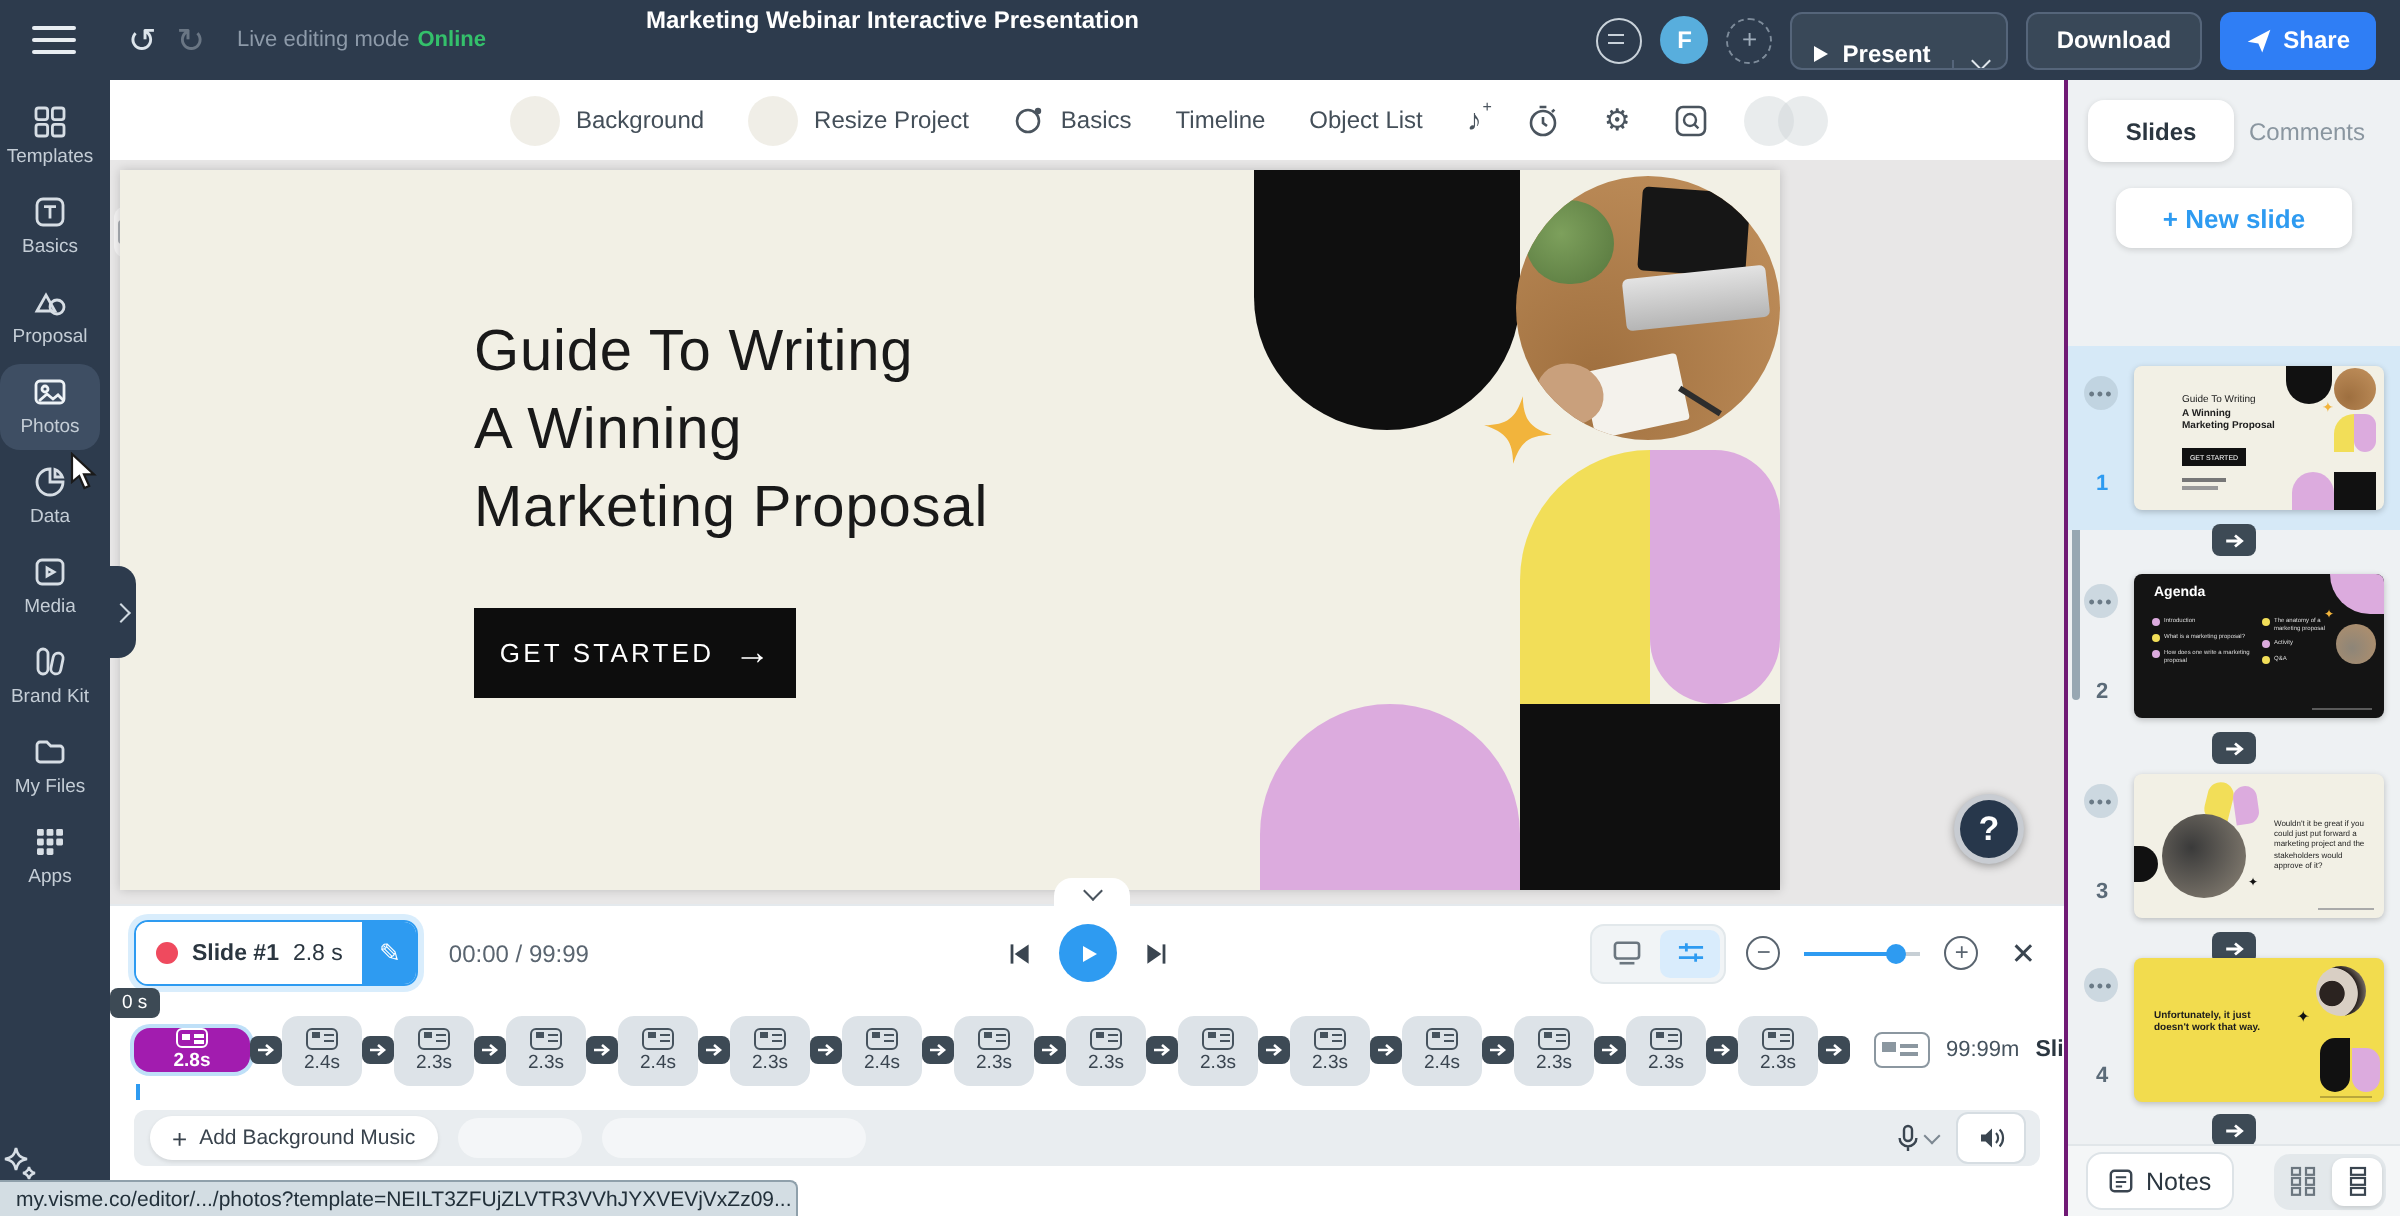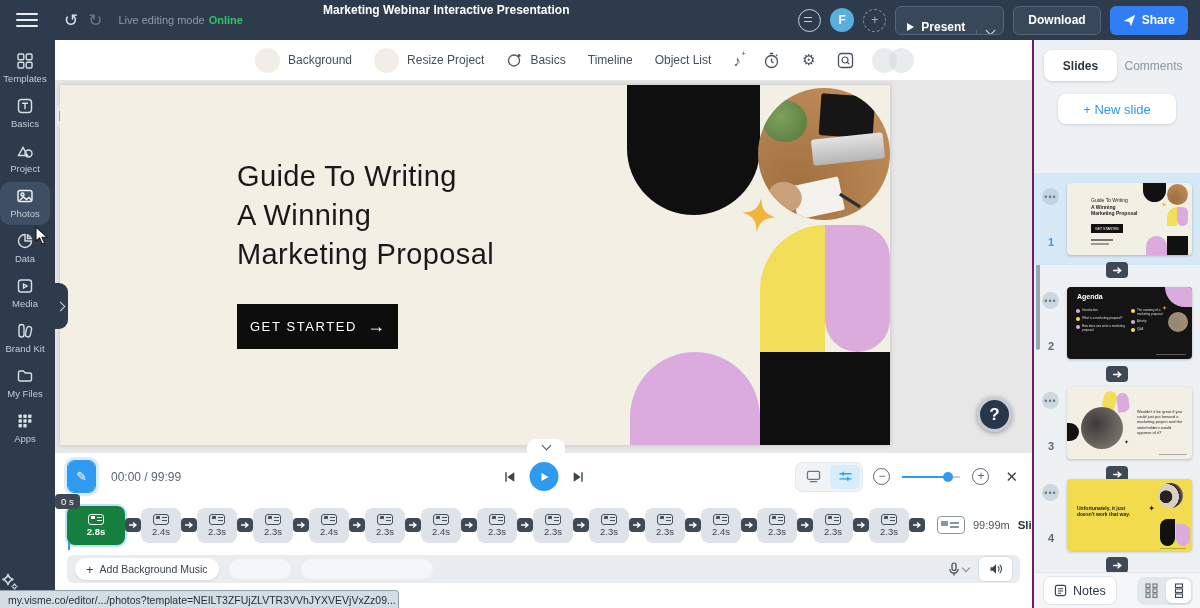--- a/index.html
+++ b/index.html
@@ -95,21 +95,21 @@
   .zcirc{width:17px;height:17px;border:1.5px solid #5a6570;border-radius:50%;color:#5a6570;font-size:12px;line-height:15px;text-align:center;cursor:pointer;box-sizing:border-box}
   .ztrack{position:relative;width:58px;height:2px;background:#c7cfd5;margin:0 2px}
   .zfill{position:absolute;left:0;top:0;height:2px;width:46px;background:#2e9bf1}
   .zknob{position:absolute;left:41px;top:-4px;width:10px;height:10px;border-radius:50%;background:#2e9bf1;cursor:pointer}
   .closex{font-size:15px;color:#3a4550;margin-left:6px;cursor:pointer}
   .tl-strip{position:relative;height:50px;display:flex;align-items:center;padding-left:12px;column-gap:3px;overflow:hidden}
   .zerotip{position:absolute;left:55px;top:494px;background:#3d4a55;color:#fff;font-size:9.5px;padding:2px 6px;border-radius:4px;z-index:20}
   .playline{position:absolute;left:13px;top:42px;width:2px;height:9px;background:#2e9bf1}
   .chip{flex:none;width:40px;height:35px;border-radius:8px;background:#dde3e8;display:flex;flex-direction:column;align-items:center;justify-content:center;gap:1px;cursor:pointer}
   .chip span{font-size:9.5px;color:#3a4550}
-  .chip.red{width:58px;height:39px;background:#15803d;box-shadow:0 0 0 2px #bfe0f8}
+  .chip.red{width:58px;height:22px;background:#a21caf;box-shadow:0 0 0 2px #bfe0f8}
   .chip.red span{color:#fff;font-weight:bold}
   .sg{width:16px;height:11px;border:1.5px solid #46535e;border-radius:3px;position:relative;box-sizing:border-box}
   .sg::before{content:"";position:absolute;left:1.5px;top:1.5px;width:4px;height:3px;background:#46535e}
   .sg::after{content:"";position:absolute;left:7.5px;top:2px;width:5px;height:1.5px;background:#46535e;box-shadow:0 3px 0 #46535e}
   .sg.white{border-color:#fff}.sg.white::before{background:#fff}.sg.white::after{background:#fff;box-shadow:0 3px 0 #fff}
   .tbadge{flex:none;width:16px;height:14px;background:#3d4a55;border-radius:4px;margin:0 -3px;z-index:2;display:flex;align-items:center;justify-content:center;cursor:pointer}
   .endmarker{display:flex;align-items:center;gap:8px;margin-left:12px;flex:none;white-space:nowrap}
   .sg.big{width:28px;height:18px;border-color:#8b97a0;border-radius:4px}
   .sg.big::before{background:#8b97a0;width:7px;height:5px;left:3px;top:3.5px}
   .sg.big::after{background:#8b97a0;box-shadow:0 4px 0 #8b97a0;left:12px;top:4.5px;width:9px;height:2px}
@@ -121,21 +121,21 @@
   .ghost-chip{height:20px;border-radius:10px;background:rgba(255,255,255,.5)}
   .music-right{position:absolute;right:7px;display:flex;align-items:center;gap:9px}
   .micwrap{display:flex;align-items:center;gap:3px;cursor:pointer}
   .speakerbtn{width:33px;height:24px;background:#fff;border:1px solid #d6dde2;border-radius:6px;display:flex;align-items:center;justify-content:center;cursor:pointer}
   
   .rpanel{position:absolute;right:0;top:40px;bottom:0;width:168px;background:#eef1f3;border-left:2px solid #701a75;z-index:35;overflow:hidden;box-sizing:border-box}
   .rp-scroll{position:absolute;left:2px;top:205px;width:4px;height:105px;background:#97a7b2;border-radius:2px}
   .rp-tabs{margin:10px 10px 0;display:flex;align-items:center}
   .rp-tab{flex:1;height:31px;display:flex;align-items:center;justify-content:center;font-size:12px;color:#8a96a0;cursor:pointer}
   .rp-tab.active{background:#fff;border-radius:8px;box-shadow:0 1px 3px rgba(0,0,0,.14);color:#2b3640;font-weight:bold}
-  .newslide{margin:13px 24px 0;height:30px;background:#fff;border-radius:8px;box-shadow:0 1px 3px rgba(0,0,0,.14);display:flex;align-items:center;justify-content:center;color:#2e9bf1;font-size:13px;font-weight:normal;cursor:pointer}
+  .newslide{margin:13px 24px 0;height:30px;background:#fff;border-radius:8px;box-shadow:0 1px 3px rgba(0,0,0,.14);display:flex;align-items:center;justify-content:center;color:#2e9bf1;font-size:13px;font-weight:bold;cursor:pointer}
   .selwrap{position:absolute;left:0;top:133px;width:168px;height:92px;background:#d6e9f7}
   .thumb{position:absolute;left:33px;width:125px;height:72px;border-radius:4px;overflow:hidden;box-shadow:0 1px 3px rgba(0,0,0,.22);cursor:pointer}
   .thumbnum{position:absolute;left:14px;font-size:11px;font-weight:bold;color:#5b6b78}
   .thumbnum.sel{color:#2e9bf1}
   .dotsmenu{position:absolute;left:8px;width:17px;height:17px;border-radius:50%;background:rgba(176,195,207,.55);color:#66playbtn7a86;color:#6a7a86;font-size:9px;letter-spacing:1px;display:flex;align-items:center;justify-content:center;cursor:pointer}
   .transbadge{position:absolute;left:50%;transform:translateX(-50%);width:22px;height:16px;background:#3d4a55;border-radius:4px;display:flex;align-items:center;justify-content:center;cursor:pointer}
   .rp-bottom{position:absolute;left:0;bottom:0;width:168px;height:36px;background:#f4f6f7;border-top:1px solid #e1e6e9;display:flex;align-items:center;justify-content:space-between;padding:0 9px;box-sizing:border-box;z-index:6}
   .notesbtn{display:flex;align-items:center;gap:6px;background:#fff;border:1px solid #dde3e7;border-radius:8px;height:27px;padding:0 10px;font-size:12.5px;color:#2b3640;cursor:pointer}
   .rp-toggle{display:flex;background:#e3e8eb;border-radius:8px;padding:2px;gap:2px}
   .rp-tg{width:25px;height:24px;display:flex;align-items:center;justify-content:center;border-radius:6px;cursor:pointer}
@@ -211,21 +211,21 @@
       </svg>
     <span class="lbl">Basics</span>
   </div>
   <div class="nav-item">
     <svg width="18" height="18" viewBox="0 0 18 18">
         <g fill="none" stroke="#d7dee5" stroke-width="1.4">
           <path d="M2.5 13.5 7 5.5l4.5 8H2.5Z"></path>
           <circle cx="12.5" cy="11.5" r="3.5"></circle>
         </g>
       </svg>
-    <span class="lbl">Project</span>
+    <span class="lbl">Proposal</span>
   </div>
   <div class="nav-item active">
     <svg width="18" height="18" viewBox="0 0 18 18">
         <g fill="none" stroke="#eef3f7" stroke-width="1.4">
           <rect x="2" y="3.5" width="14" height="11" rx="2"></rect>
           <circle cx="6.5" cy="7.5" r="1.5"></circle>
           <path d="M3.5 13.5l4-3.5 3 2.5 2.5-2 3 3"></path>
         </g>
       </svg>
     <span class="lbl">Photos</span>
@@ -382,20 +382,25 @@
     <path d="M1 1v14l3.6-3 2.6 6 2.4-1-2.6-5.8H12L1 1Z" fill="#fff" stroke="#1a1a1a" stroke-width="1.1"></path>
   </svg>
 
 <div class="tl-panel">
   <div class="collapse-tab">
       <div class="chev"></div>
     </div>
 
   <div class="tl-header">
     <div class="slidechip">
+      <div class="slidechip-main">
+        <div class="reddot"></div>
+        <span class="chipname">Slide #1</span>
+        <span class="chipdur">2.8 s</span>
+      </div>
       <div class="pencil">✎</div>
     </div>
     <div class="timetext">00:00 / 99:99</div>
 
     <div class="transport">
       <svg width="14" height="14" viewBox="0 0 16 16">
           <path d="M4 2.5v11" stroke="#3a4550" stroke-width="1.6"></path>
           <path d="M13.5 2.5 5.5 8l8 5.5V2.5Z" fill="#3a4550"></path>
         </svg>
       <div class="playbtn">

